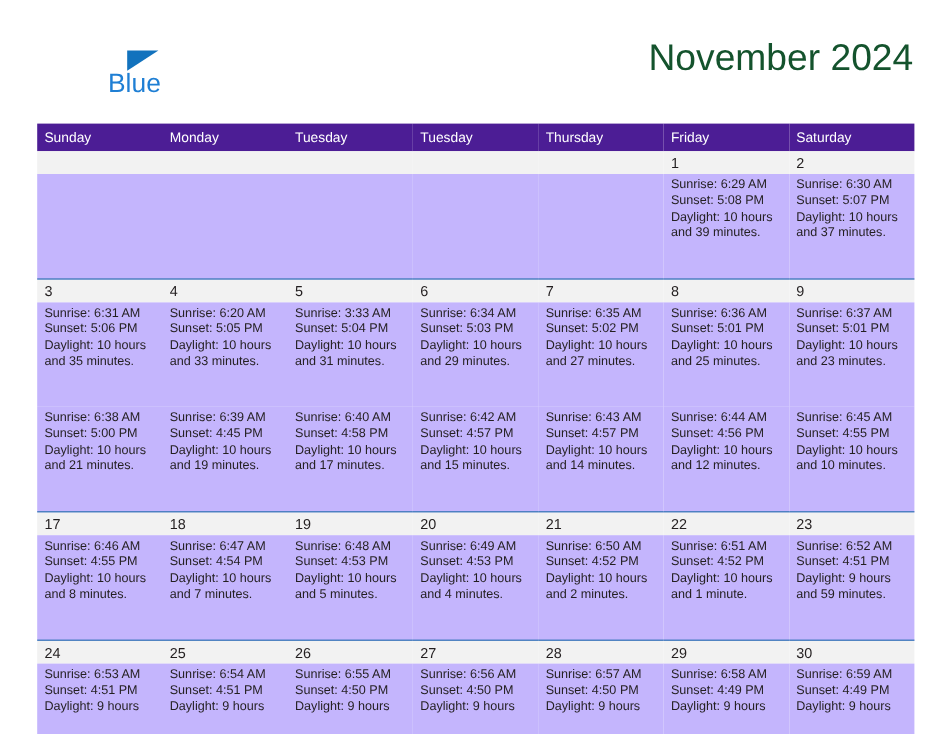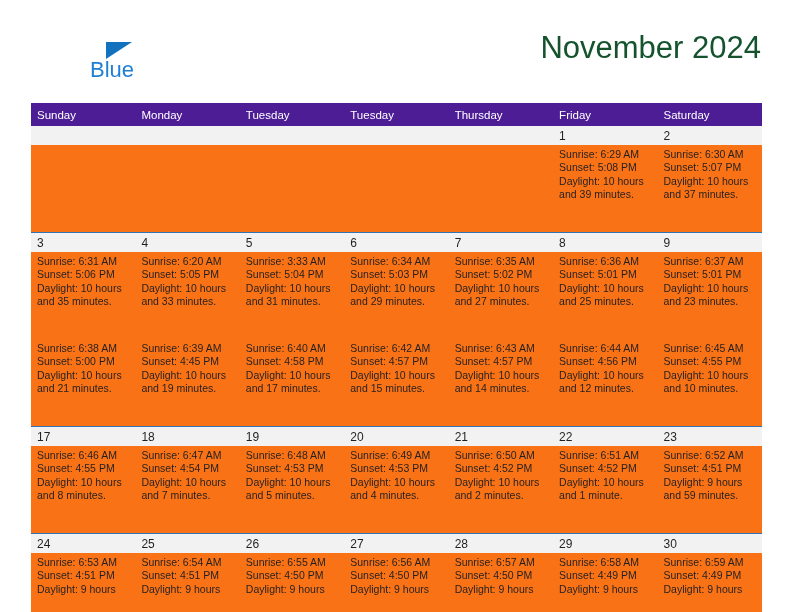--- a/index.html
+++ b/index.html
@@ -116,21 +116,21 @@
     border-top: 1.5px solid #3173b4;
   }
   tr.daynum-row.first td {
     border-top: none;
   }
   tr.daynum-row td.empty {
     color: transparent;
   }
 
   tr.info-row td {
-    background: #f97316;
+    background: #c4b5fd;
     font-size: 10.5px;
     color: #231f20;
     text-align: left;
     padding: 3px 6px 14px 6px;
     vertical-align: top;
     line-height: 13.4px;
     height: 70px;
   }
   .line { display: block; white-space: nowrap; }
 </style>

